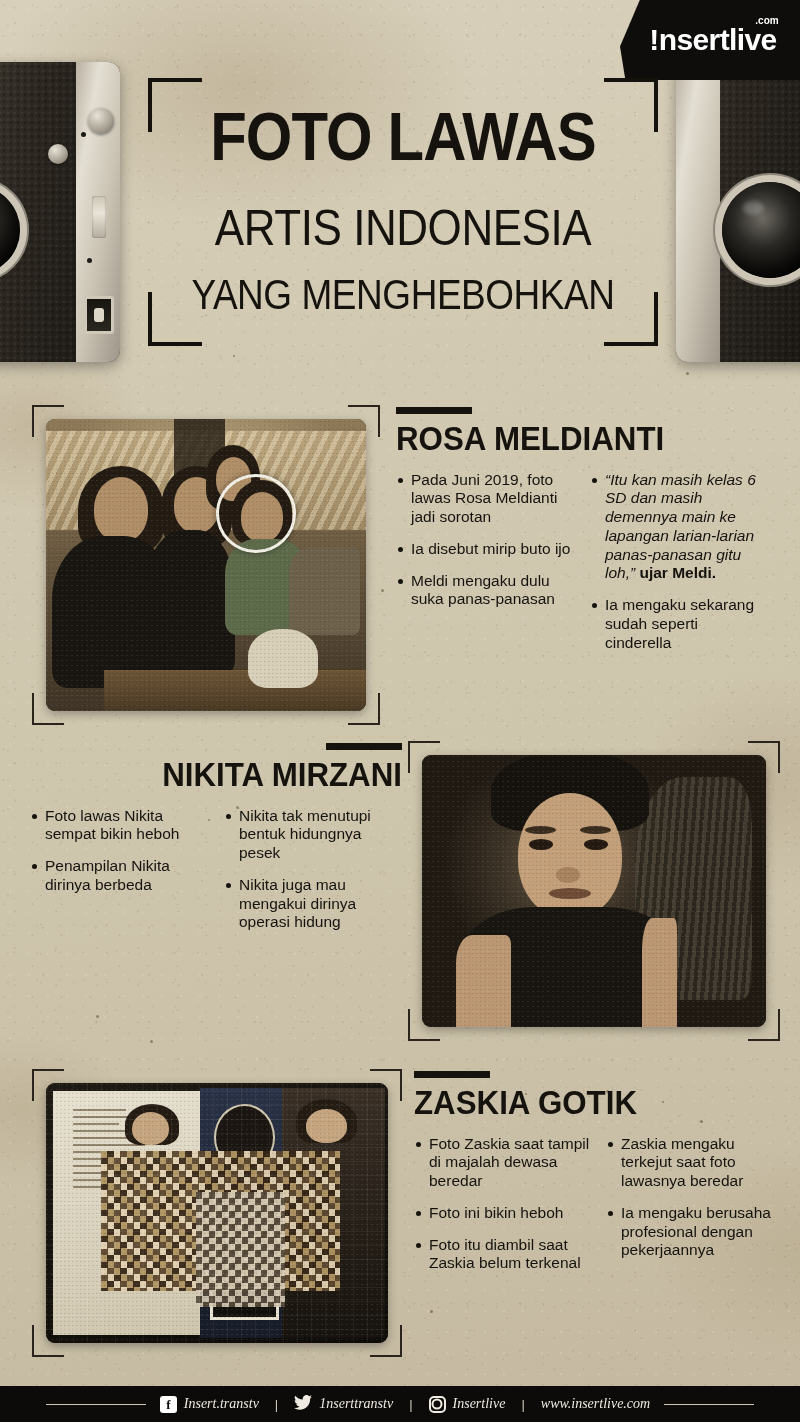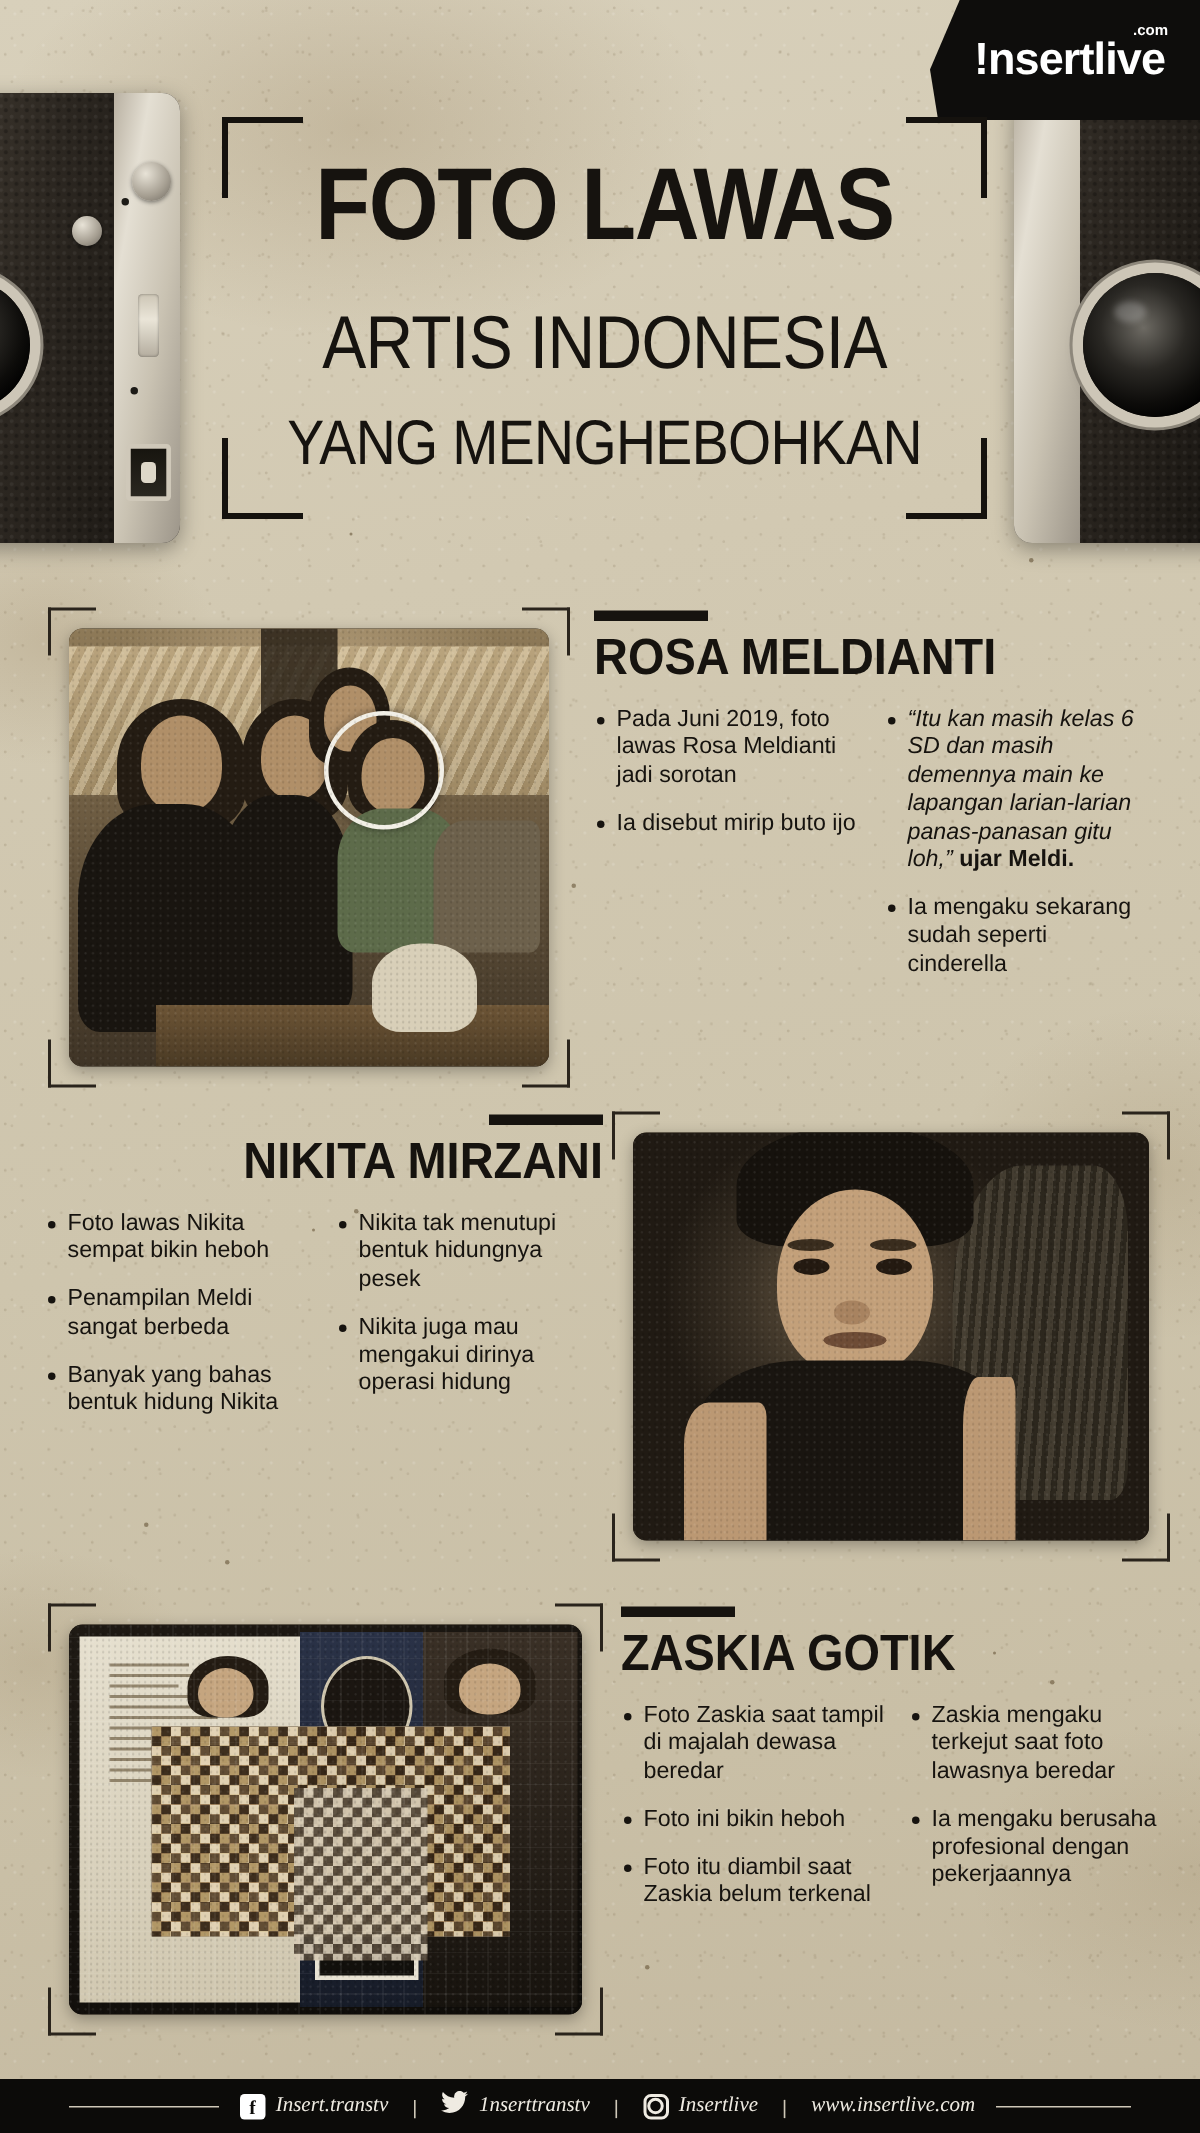--- a/index.html
+++ b/index.html
@@ -387,20 +387,21 @@
     </div>
 
     <div class="txt" style="left:396px; top:12px; width:372px;">
       <div class="rule"></div>
       <div class="sec-title">ROSA MELDIANTI</div>
       <div class="cols">
         <div class="col">
           <ul class="bl">
             <li>Pada Juni 2019, foto lawas Rosa Meldianti jadi sorotan</li>
             <li>Ia disebut mirip buto ijo</li>
+            <li>Meldi mengaku dulu suka panas-panasan</li>
           </ul>
         </div>
         <div class="col">
           <ul class="bl">
             <li class="quote"><span>“Itu kan masih kelas 6 SD dan masih demennya main ke lapangan larian-larian panas-panasan gitu loh,” </span><span class="bold">ujar Meldi.</span></li>
             <li>Ia mengaku sekarang sudah seperti cinderella</li>
           </ul>
         </div>
       </div>
     </div>
@@ -432,22 +433,21 @@
       </div>
     </div>
 
     <div class="txt" style="left:30px; top:8px; width:372px;">
       <div class="rule right"></div>
       <div class="sec-title right">NIKITA MIRZANI</div>
       <div class="cols">
         <div class="col">
           <ul class="bl">
             <li>Foto lawas Nikita sempat bikin heboh</li>
-            <li>Penampilan Meldi sangat berbeda</li>
-            <li>Banyak yang bahas bentuk hidung Nikita</li>
+            <li>Penampilan Nikita dirinya berbeda</li>
           </ul>
         </div>
         <div class="col">
           <ul class="bl">
             <li>Nikita tak menutupi bentuk hidungnya pesek</li>
             <li>Nikita juga mau mengakui dirinya operasi hidung</li>
           </ul>
         </div>
       </div>
     </div>

